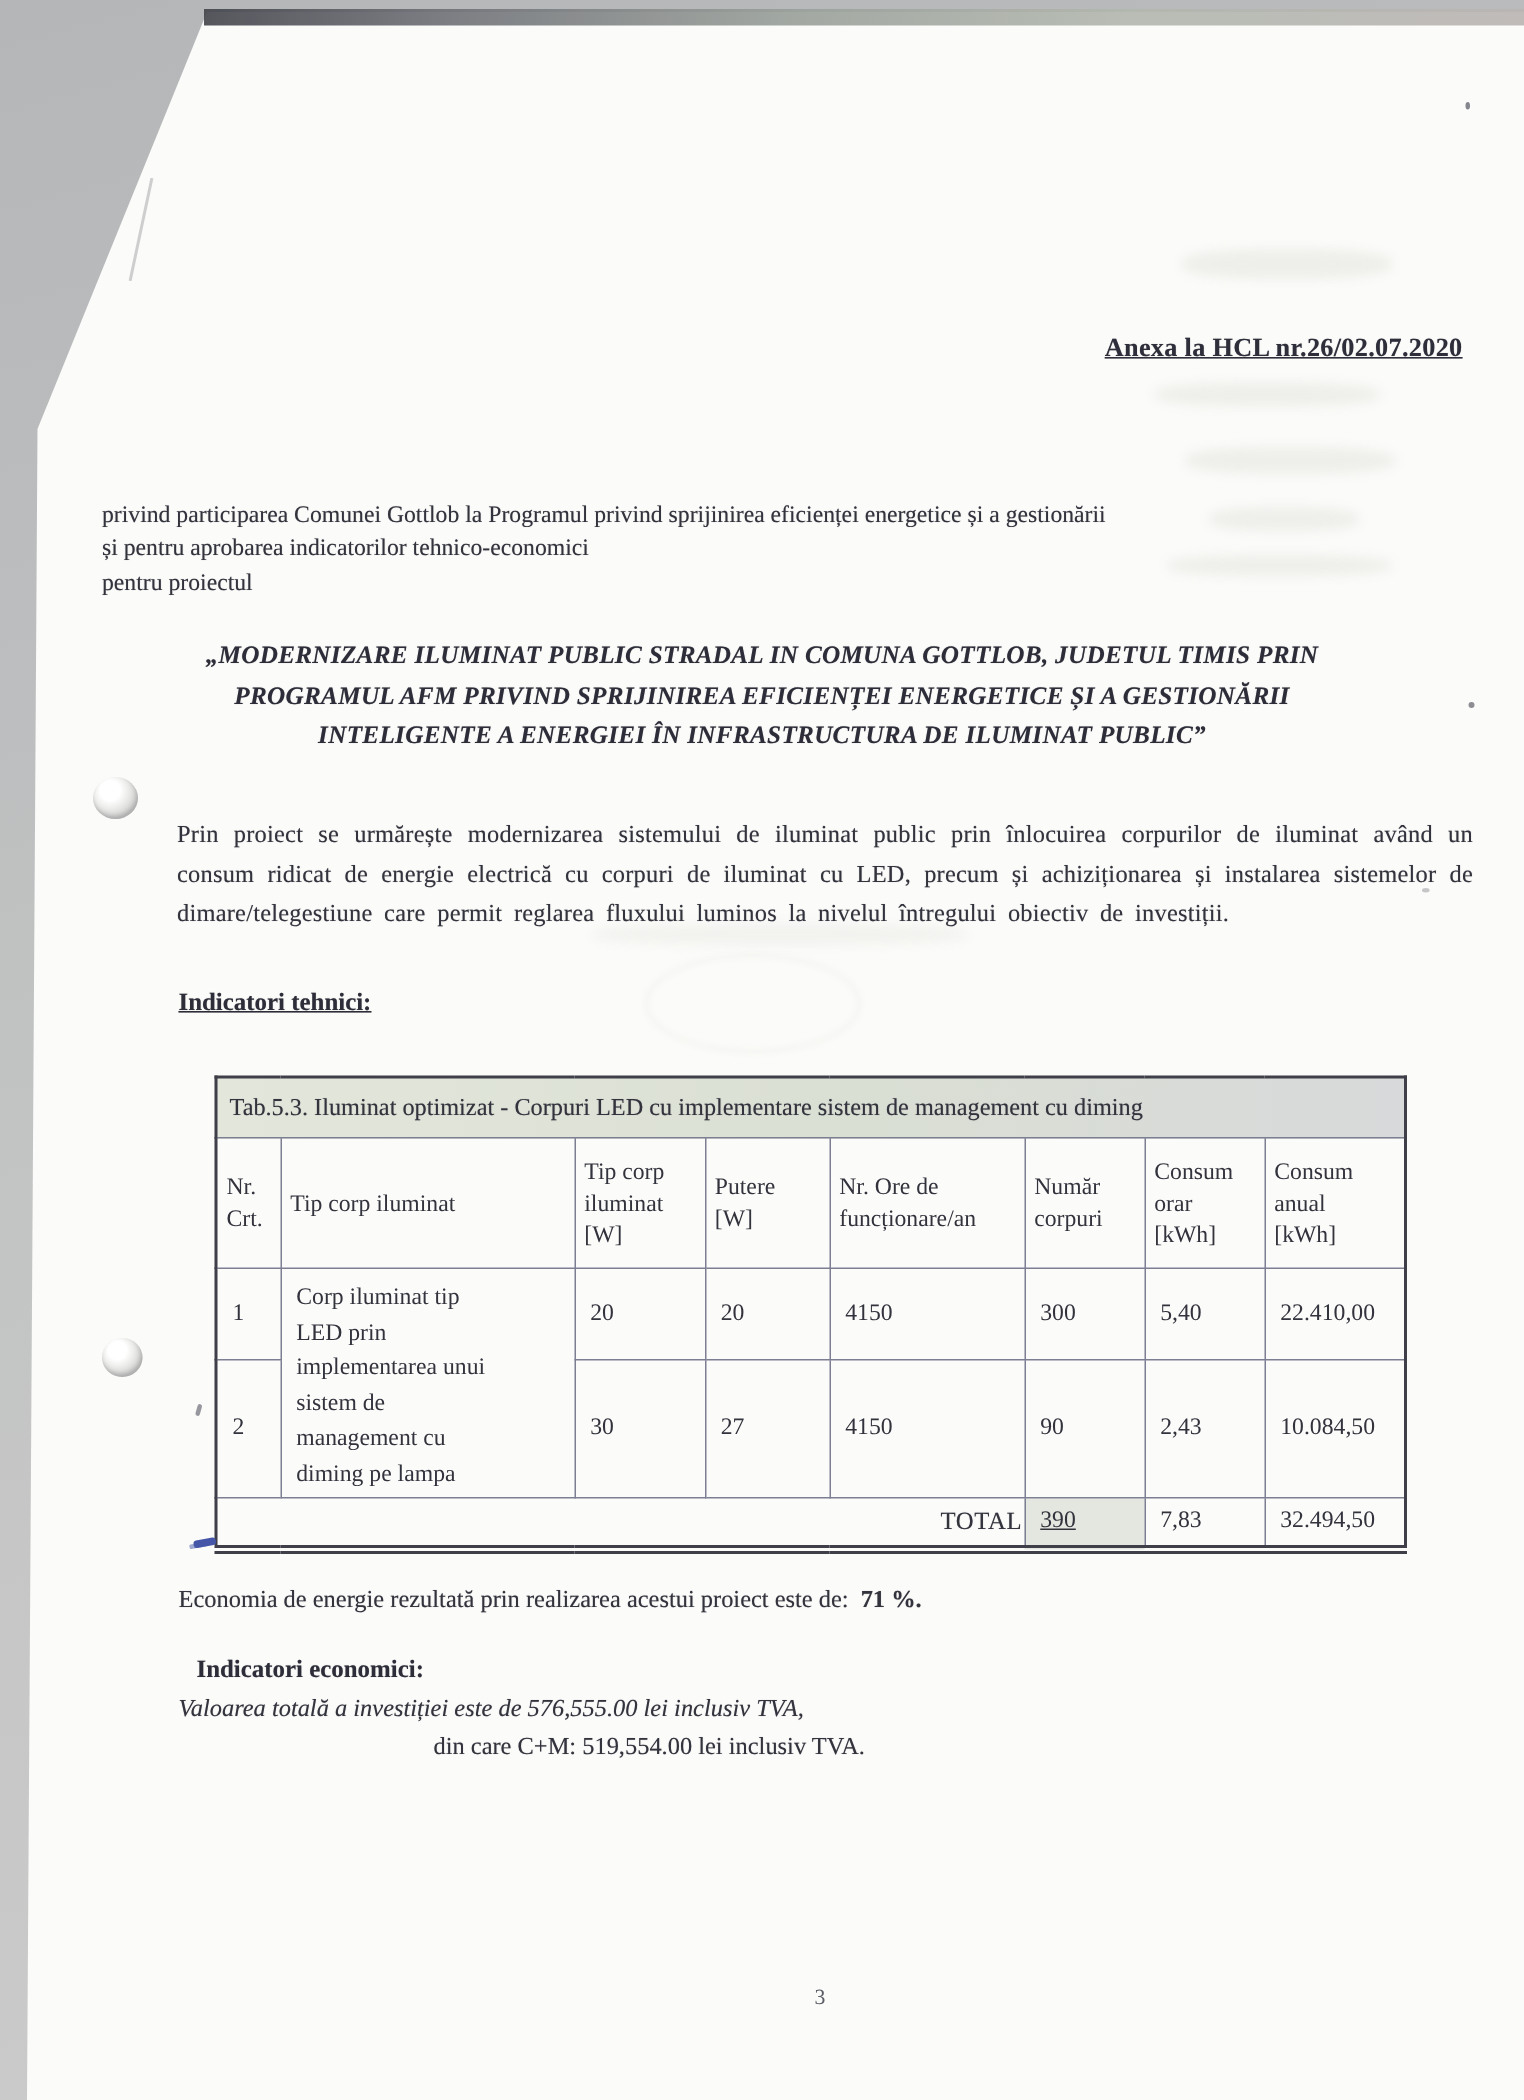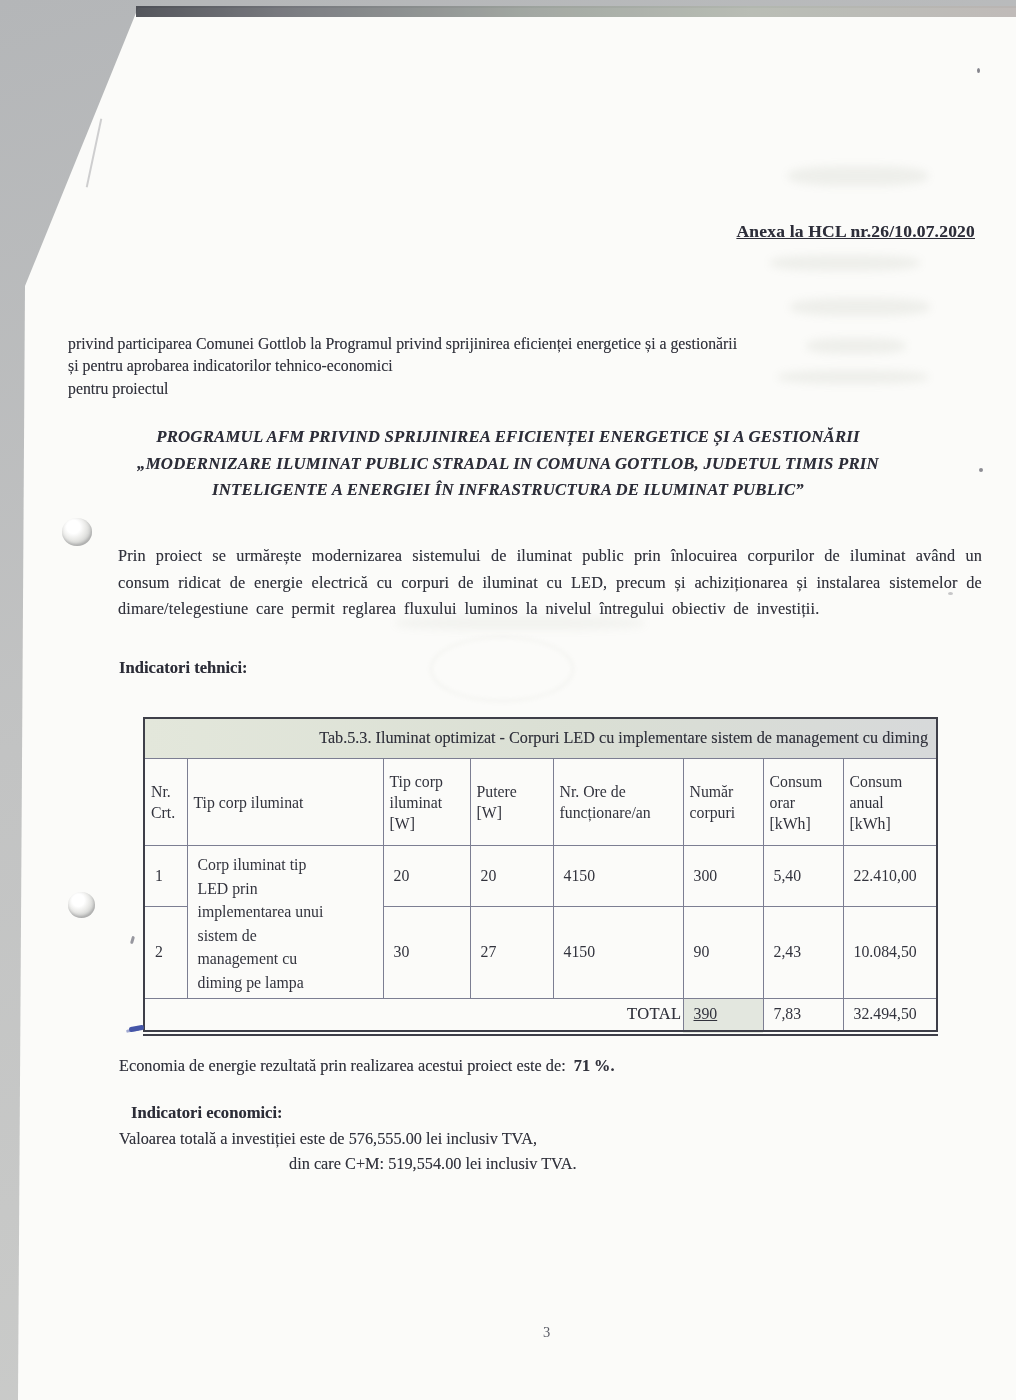--- a/index.html
+++ b/index.html
@@ -23,45 +23,45 @@
     position:absolute; top:221px; right:41px; font-weight:bold; font-size:17.5px;
     text-decoration:underline; letter-spacing:.2px; color:#2d2e3a;
   }
   .intro { position:absolute; top:333px; left:68px; width:880px; text-align:left;
     font-size:15.8px; line-height:22.4px; }
   .proj-title { position:absolute; top:424px; left:58px; width:900px; text-align:center;
     font-weight:bold; font-style:italic; font-size:16.8px; line-height:26.6px; letter-spacing:.2px; color:#2c2d38; }
   .para { position:absolute; top:527px; left:118px; width:864px; text-align:justify;
     font-size:16.3px; line-height:26.6px; word-spacing:3.5px; letter-spacing:.15px; }
   .heading { position:absolute; font-weight:bold; font-size:16.6px; color:#2c2d38; }
-  .tech-heading { top:658px; left:119px; }
+  .tech-heading { top:658px; left:119px;text-decoration:underline; }
   .econ-heading { top:1103px; left:131px; }
 
   table.indic {
     position:absolute; top:717px; left:143px; width:793px; border-collapse:collapse;
     font-size:15.8px; color:#32333d; table-layout:fixed;
     border:2.5px solid #3e3f49; border-bottom:6px double #3e3f49;
   }
   table.indic td, table.indic th { border:1px solid #7c7e92; }
   .caption-td { height:35px; padding:2px 8px; font-size:16.2px;
-    background:linear-gradient(90deg,#e3e7db 0%,#dadfd4 55%,#d7d9da 100%);text-align:right; }
+    background:linear-gradient(90deg,#e3e7db 0%,#dadfd4 55%,#d7d9da 100%); }
   table.indic th { font-weight:normal; text-align:left; vertical-align:middle;
     padding:4px 6px; white-space:pre-line; line-height:21px; }
   tr.head-row { height:87px; }
   tr.r1 { height:56px; }
   tr.r2 { height:85px; }
   tr.total-row { height:34px; }
   td.num { padding:4px 6px 4px 10px; vertical-align:middle; }
   td.desc { vertical-align:top; padding:7px 8px 4px 10px; white-space:pre-line; line-height:23.5px; }
   td.total-label { padding-left:8px; font-size:16.5px; letter-spacing:.4px;text-align:right; }
   td.tinted { background:#e3e7df;text-decoration:underline; }
 
   .savings { position:absolute; top:1056px; left:119px; font-size:16.3px; }
   .savings b { margin-left:8px; }
-  .econ-line1 { position:absolute; top:1129px; left:119px; font-size:16.3px; }
+  .econ-line1 { position:absolute; top:1129px; left:119px; font-size:16.3px;font-style:italic; }
   .econ-line2 { position:absolute; top:1154px; left:289px; font-size:16.3px; }
   .pageno { position:absolute; top:1324px; left:543px; font-size:14.5px; color:#5a5c66; }
 
   .hole { position:absolute; border-radius:50%;
     background:radial-gradient(circle at 38% 32%, #ffffff 25%, #ececea 45%, #cfd0ce 72%, #e6e6e4 100%);
     box-shadow:inset -1px -2px 3px rgba(140,140,142,.55); }
   .hole1 { left:62px; top:518px; width:30px; height:28px; }
   .hole2 { left:68px; top:892px; width:27px; height:26px; }
 
   .mark { position:absolute; }
@@ -94,31 +94,31 @@
   <div class="top-edge"></div>
   <div class="ghost g1"></div>
   <div class="ghost g2"></div>
   <div class="ghost g3"></div>
   <div class="ghost g4"></div>
   <div class="ghost g5"></div>
   <div class="ghost g6"></div>
   <div class="ghost g7"></div>
   <div class="mark crease"></div>
 
-  <div class="annex txt">Anexa la HCL nr.26/10.07.2020</div>
+  <div class="annex txt">Anexa la HCL nr.26/02.07.2020</div>
 
   <div class="intro txt">
     <div>privind  participarea Comunei Gottlob la Programul privind sprijinirea eficienței energetice și a gestionării</div>
     <div>și pentru aprobarea indicatorilor tehnico-economici</div>
     <div>pentru  proiectul</div>
   </div>
 
   <div class="proj-title txt">
+    <div>„MODERNIZARE ILUMINAT PUBLIC STRADAL IN COMUNA GOTTLOB, JUDETUL TIMIS PRIN</div>
     <div>PROGRAMUL AFM PRIVIND SPRIJINIREA EFICIENȚEI ENERGETICE ȘI A GESTIONĂRII</div>
-    <div>„MODERNIZARE ILUMINAT PUBLIC STRADAL IN COMUNA GOTTLOB, JUDETUL TIMIS PRIN</div>
     <div>INTELIGENTE A ENERGIEI ÎN INFRASTRUCTURA DE ILUMINAT PUBLIC”</div>
   </div>
 
   <p class="para txt">Prin proiect se urmărește modernizarea sistemului de iluminat public prin înlocuirea corpurilor de iluminat având un consum ridicat de energie electrică cu corpuri de iluminat cu LED, precum și achiziționarea și instalarea sistemelor de dimare/telegestiune care permit reglarea fluxului luminos la nivelul întregului obiectiv de investiții.</p>
 
   <div class="heading tech-heading txt">Indicatori tehnici:</div>
 
   <table class="indic">
     <colgroup>
       <col style="width:43px">

